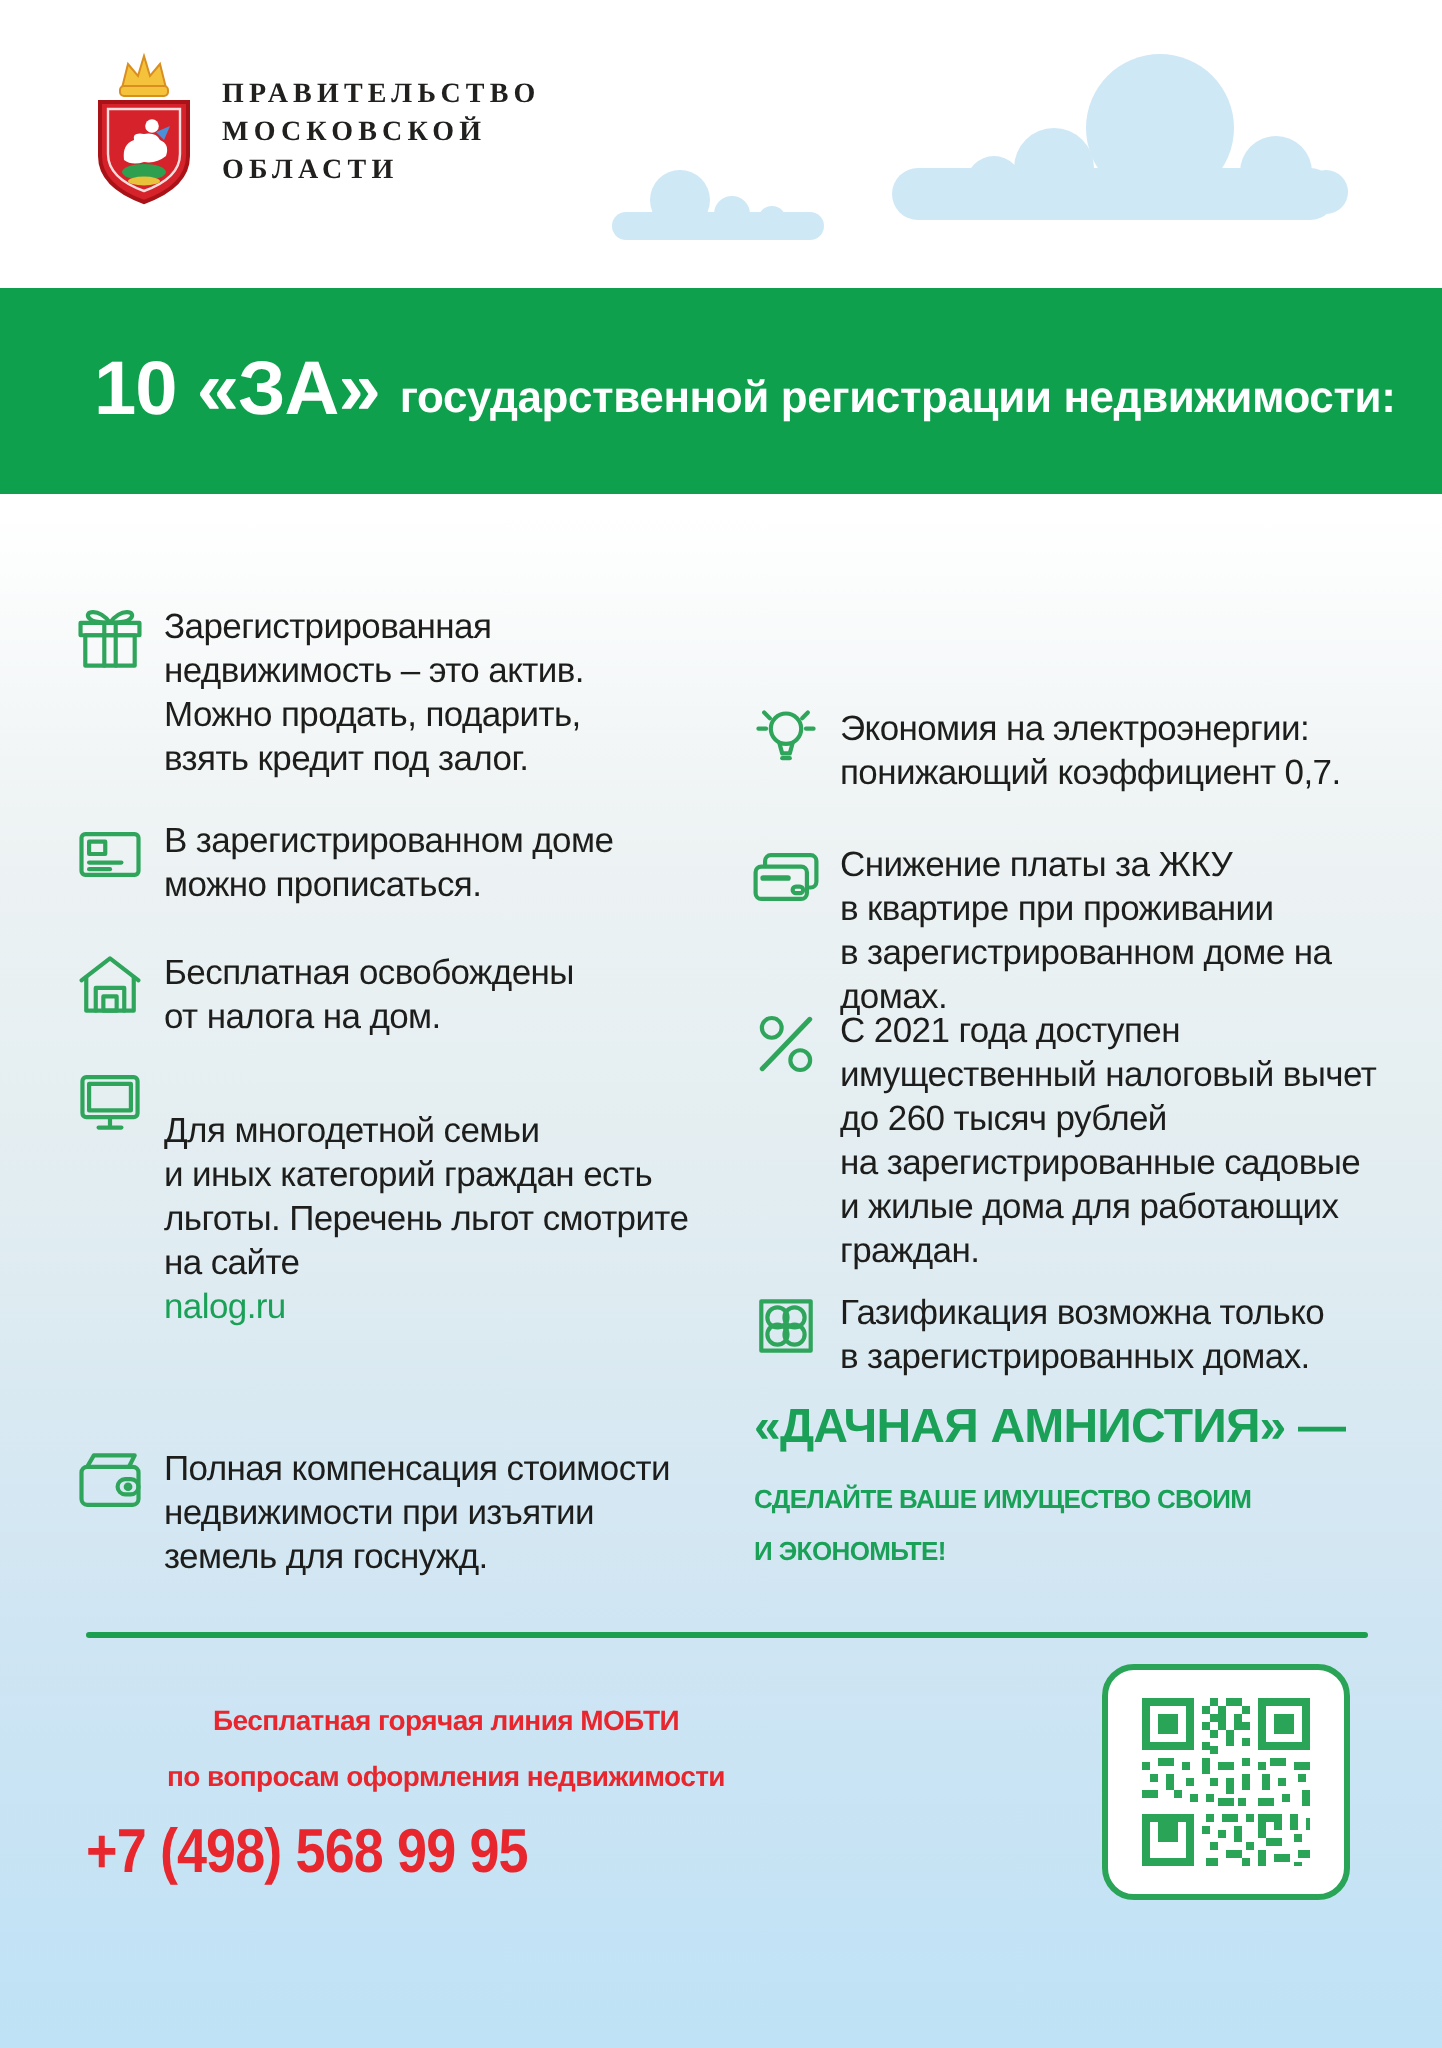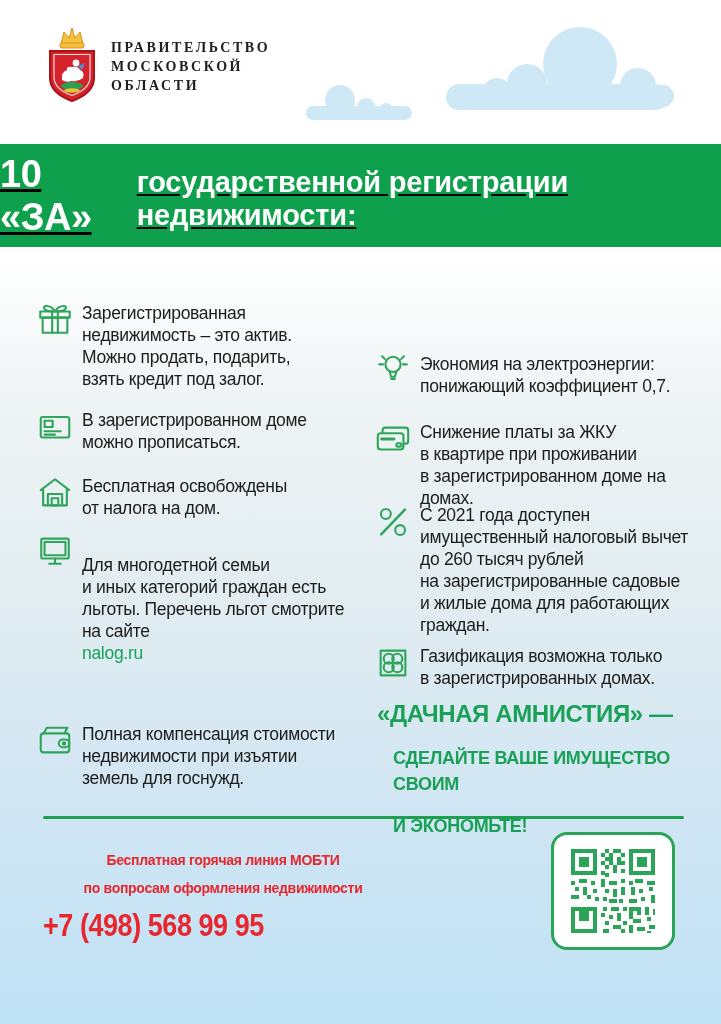--- a/index.html
+++ b/index.html
@@ -13,39 +13,39 @@
   .coat{position:absolute;left:42px;top:22px;}
   .org-name{
     position:absolute;left:111px;top:38px;
     font-family:"Liberation Serif",serif;font-weight:bold;
     font-size:14px;line-height:19px;letter-spacing:2.6px;color:#21201e;
     white-space:pre-line;
   }
   
   .banner{
     position:absolute;left:0;top:144px;width:721px;height:103px;
-    background:#0fa04e;display:flex;align-items:center;box-sizing:border-box;text-decoration:underline;
+    background:#0fa04e;display:flex;align-items:center;padding-left:47px;box-sizing:border-box;
   }
   .banner-big{font-size:38px;font-weight:bold;color:#fff;letter-spacing:-0.5px;}
-  .banner-rest{font-size:29px;font-weight:bold;color:#fff;margin-left:10px;letter-spacing:-0.2px;padding-top:6px;}
+  .banner-rest{font-size:22px;font-weight:bold;color:#fff;margin-left:10px;letter-spacing:-0.2px;padding-top:6px;}
   
   .benefit{position:absolute;display:flex;gap:8px;}
   .benefit .icon{flex:0 0 38px;height:38px;}
   .benefit .icon svg{display:block;}
   .benefit-text{
     font-size:17.5px;line-height:22px;font-weight:normal;color:#1d1d1b;
     letter-spacing:-0.3px;white-space:pre-line;padding-top:1px;
   }
   .left-col{left:36px;width:322px;}
   .right-col{left:374px;width:347px;margin-top:48px;}
   .link-green{color:#1aa157;cursor:pointer;}
   
   .slogan{position:absolute;left:377px;top:699px;width:344px;color:#1aa157;font-weight:bold;}
   .slogan-line1{font-size:24px;line-height:30px;letter-spacing:-0.4px;margin:0 0 8px 0;}
-  .slogan-line2{font-size:18px;line-height:26px;letter-spacing:-0.3px;margin:16px;}
+  .slogan-line2{font-size:13px;line-height:26px;letter-spacing:-0.3px;margin:0;}
   
   .rule{position:absolute;left:43px;top:816px;width:641px;height:3px;background:#1d9f50;border-radius:2px;}
   .hotline-label{
     position:absolute;left:43px;top:846px;width:360px;
     color:#e8262d;font-weight:bold;font-size:14px;line-height:28px;letter-spacing:-0.3px;white-space:pre-line;text-align:center;
   }
   .hotline-phone{
     position:absolute;left:43px;top:908px;
     color:#e8262d;font-weight:bold;font-size:31px;letter-spacing:-0.5px;
     transform:scaleX(0.87);transform-origin:left center;white-space:nowrap;

